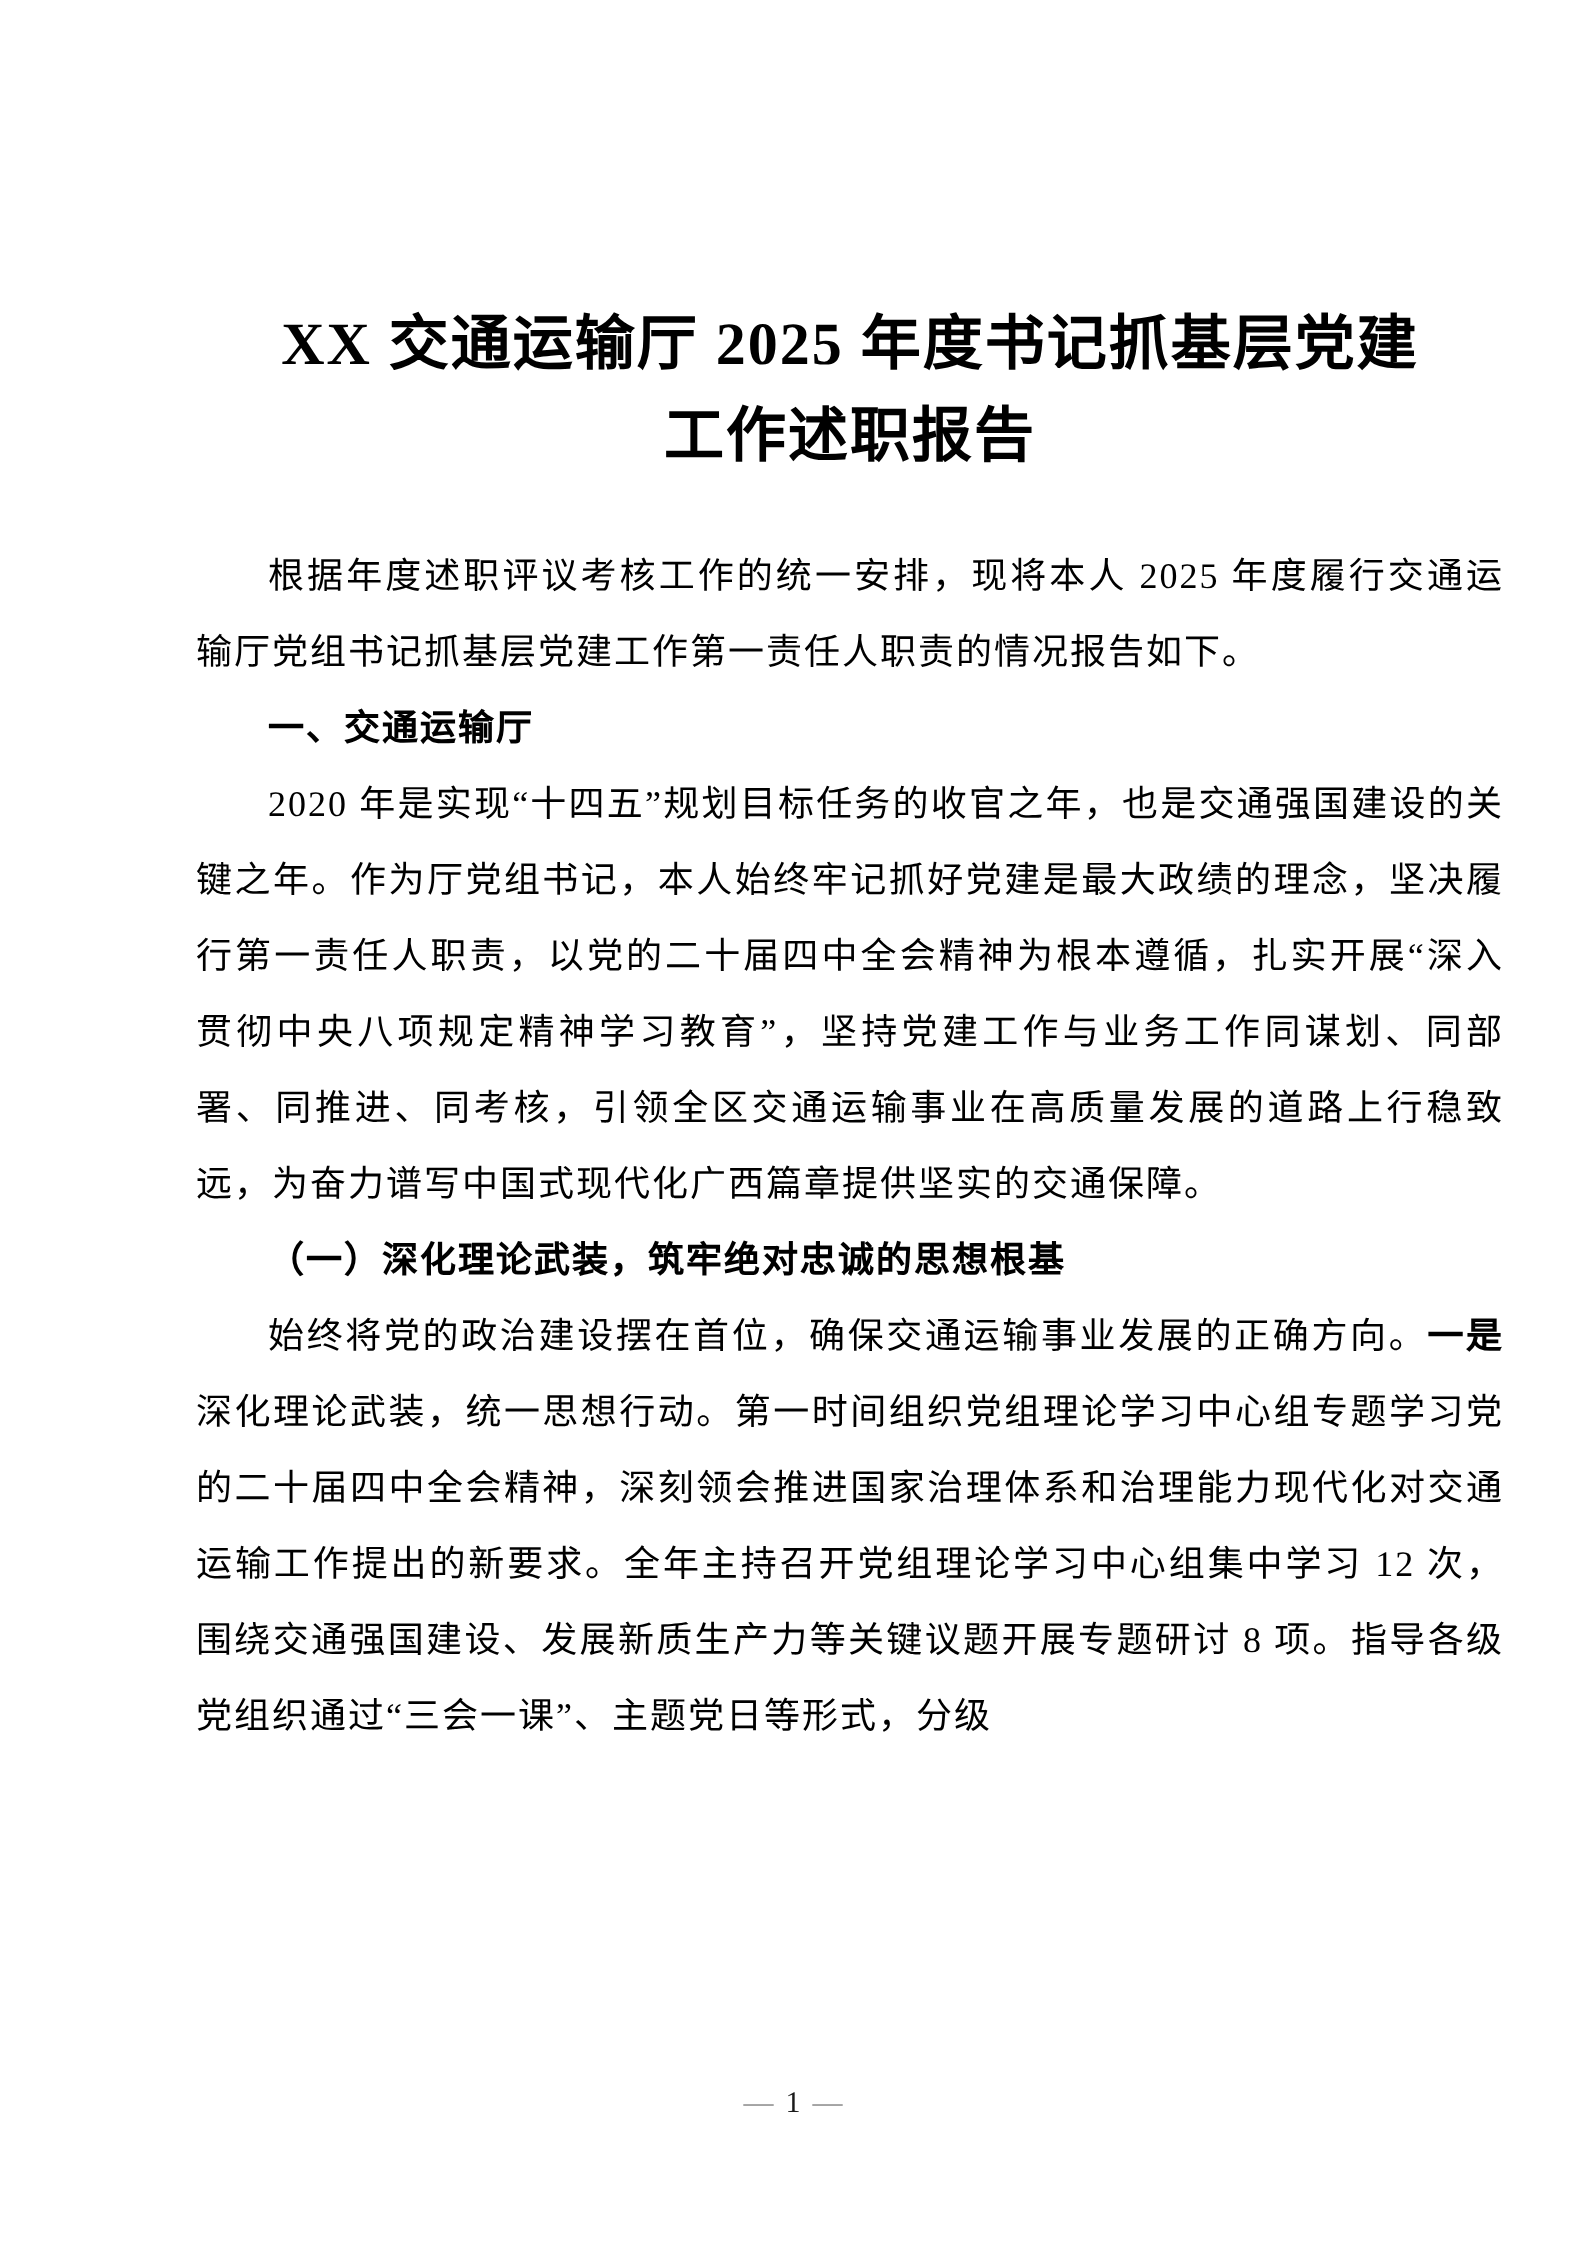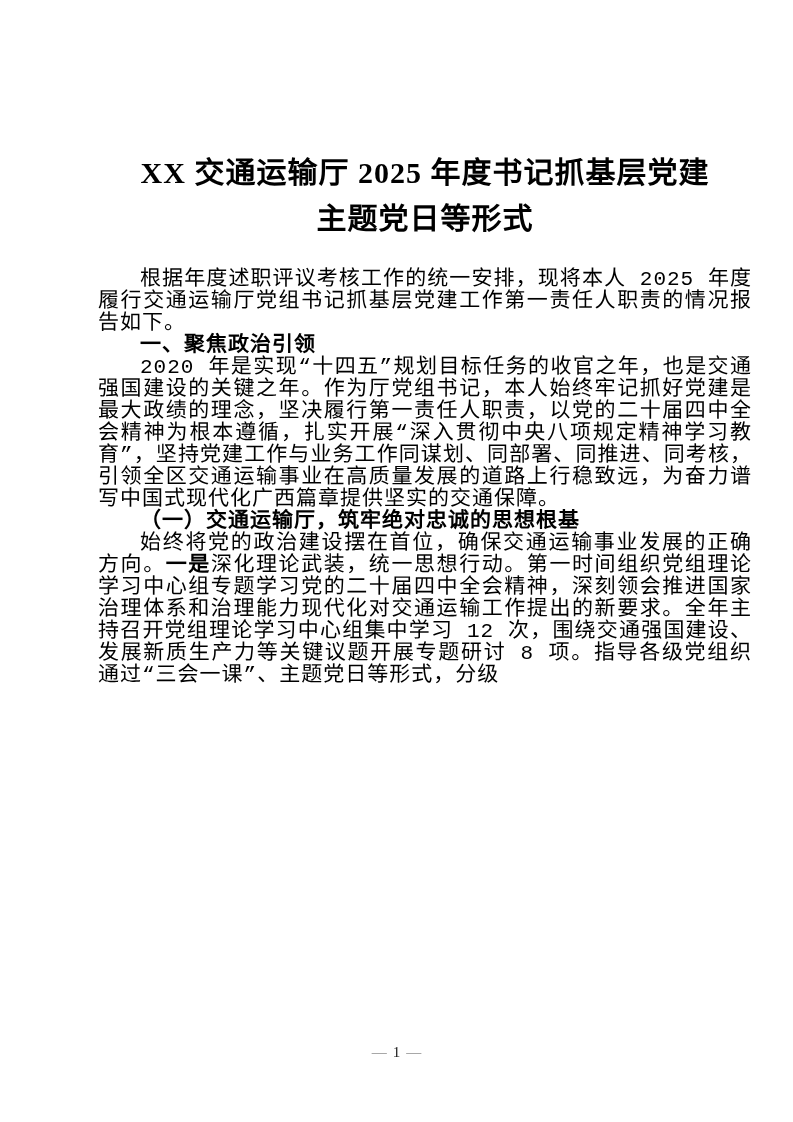--- a/index.html
+++ b/index.html
@@ -23,27 +23,26 @@
   .doc-title {
     margin: 0 0 27px 0;
     font-size: 30px;
     font-weight: bold;
     line-height: 46px;
     text-align: center;
     letter-spacing: 1px;
   }
   .para {
     margin: 0;
-    font-size: 21px;
-    line-height: 22px;
+    font-size: 18px;
+    line-height: 38px;
     letter-spacing: 1px;
     text-align: justify;
     text-justify: inter-character;
     text-indent: 2em;
-    font-family: Liberation Mono, monospace;
   }
   .heading {
     font-weight: bold;
   }
   .bold-run {
     font-weight: bold;
   }
   .footer {
     position: absolute;
     left: 0;
@@ -63,30 +62,30 @@
   }
 </style>
 </head>
 <body>
 
 <div class="page">
   <div class="content">
 
     <h1 class="doc-title">
       <div>XX 交通运输厅 2025 年度书记抓基层党建</div>
-      <div>主题党日等形式</div>
+      <div>工作述职报告</div>
     </h1>
 
     <p class="para">根据年度述职评议考核工作的统一安排，现将本人 2025 年度履行交通运输厅党组书记抓基层党建工作第一责任人职责的情况报告如下。</p>
 
-    <p class="para heading">一、聚焦政治引领</p>
+    <p class="para heading">一、交通运输厅</p>
 
     <p class="para">2020 年是实现“十四五”规划目标任务的收官之年，也是交通强国建设的关键之年。作为厅党组书记，本人始终牢记抓好党建是最大政绩的理念，坚决履行第一责任人职责，以党的二十届四中全会精神为根本遵循，扎实开展“深入贯彻中央八项规定精神学习教育”，坚持党建工作与业务工作同谋划、同部署、同推进、同考核，引领全区交通运输事业在高质量发展的道路上行稳致远，为奋力谱写中国式现代化广西篇章提供坚实的交通保障。</p>
 
-    <p class="para heading">（一）交通运输厅，筑牢绝对忠诚的思想根基</p>
+    <p class="para heading">（一）深化理论武装，筑牢绝对忠诚的思想根基</p>
 
     <p class="para"><span>始终将党的政治建设摆在首位，确保交通运输事业发展的正确方向。</span><span class="bold-run">一是</span><span>深化理论武装，统一思想行动。第一时间组织党组理论学习中心组专题学习党的二十届四中全会精神，深刻领会推进国家治理体系和治理能力现代化对交通运输工作提出的新要求。全年主持召开党组理论学习中心组集中学习 12 次，围绕交通强国建设、发展新质生产力等关键议题开展专题研讨 8 项。指导各级党组织通过“三会一课”、主题党日等形式，分级</span></p>
 
   </div>
 
   <div class="footer">
     <span class="dash">—</span><span class="num">1</span><span class="dash">—</span>
   </div>
 </div>
 

